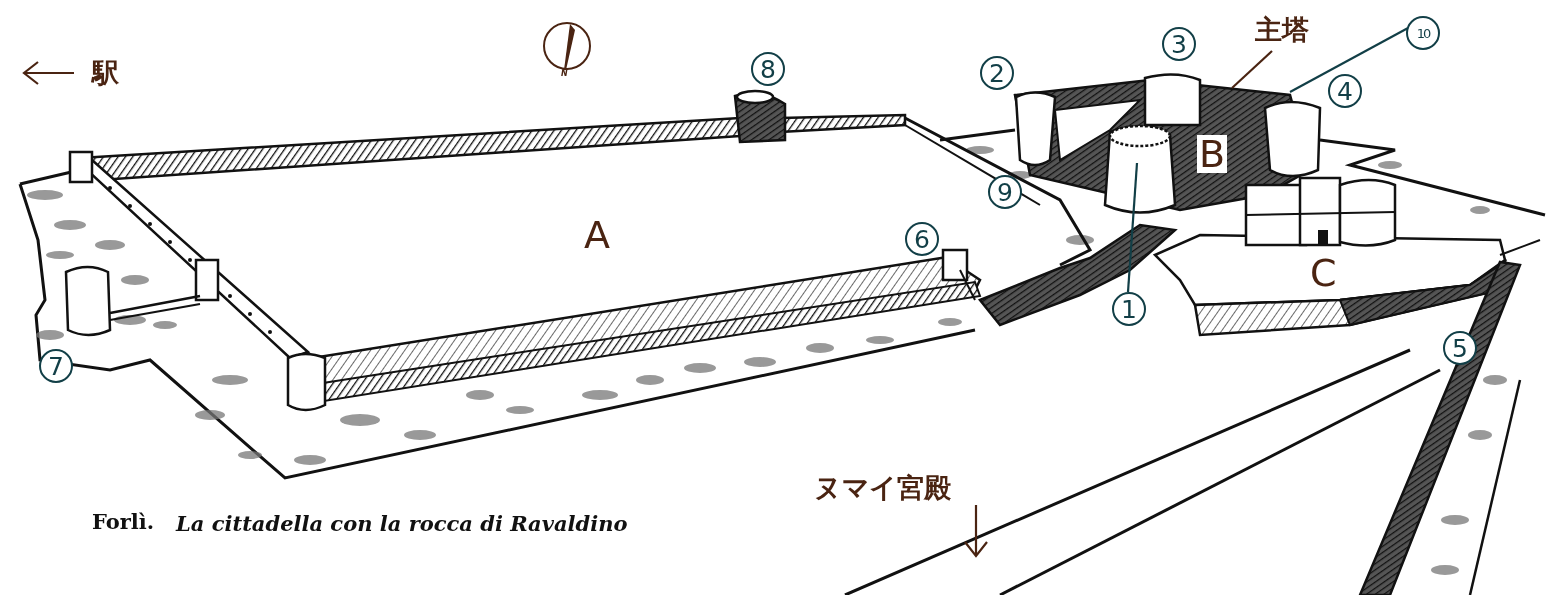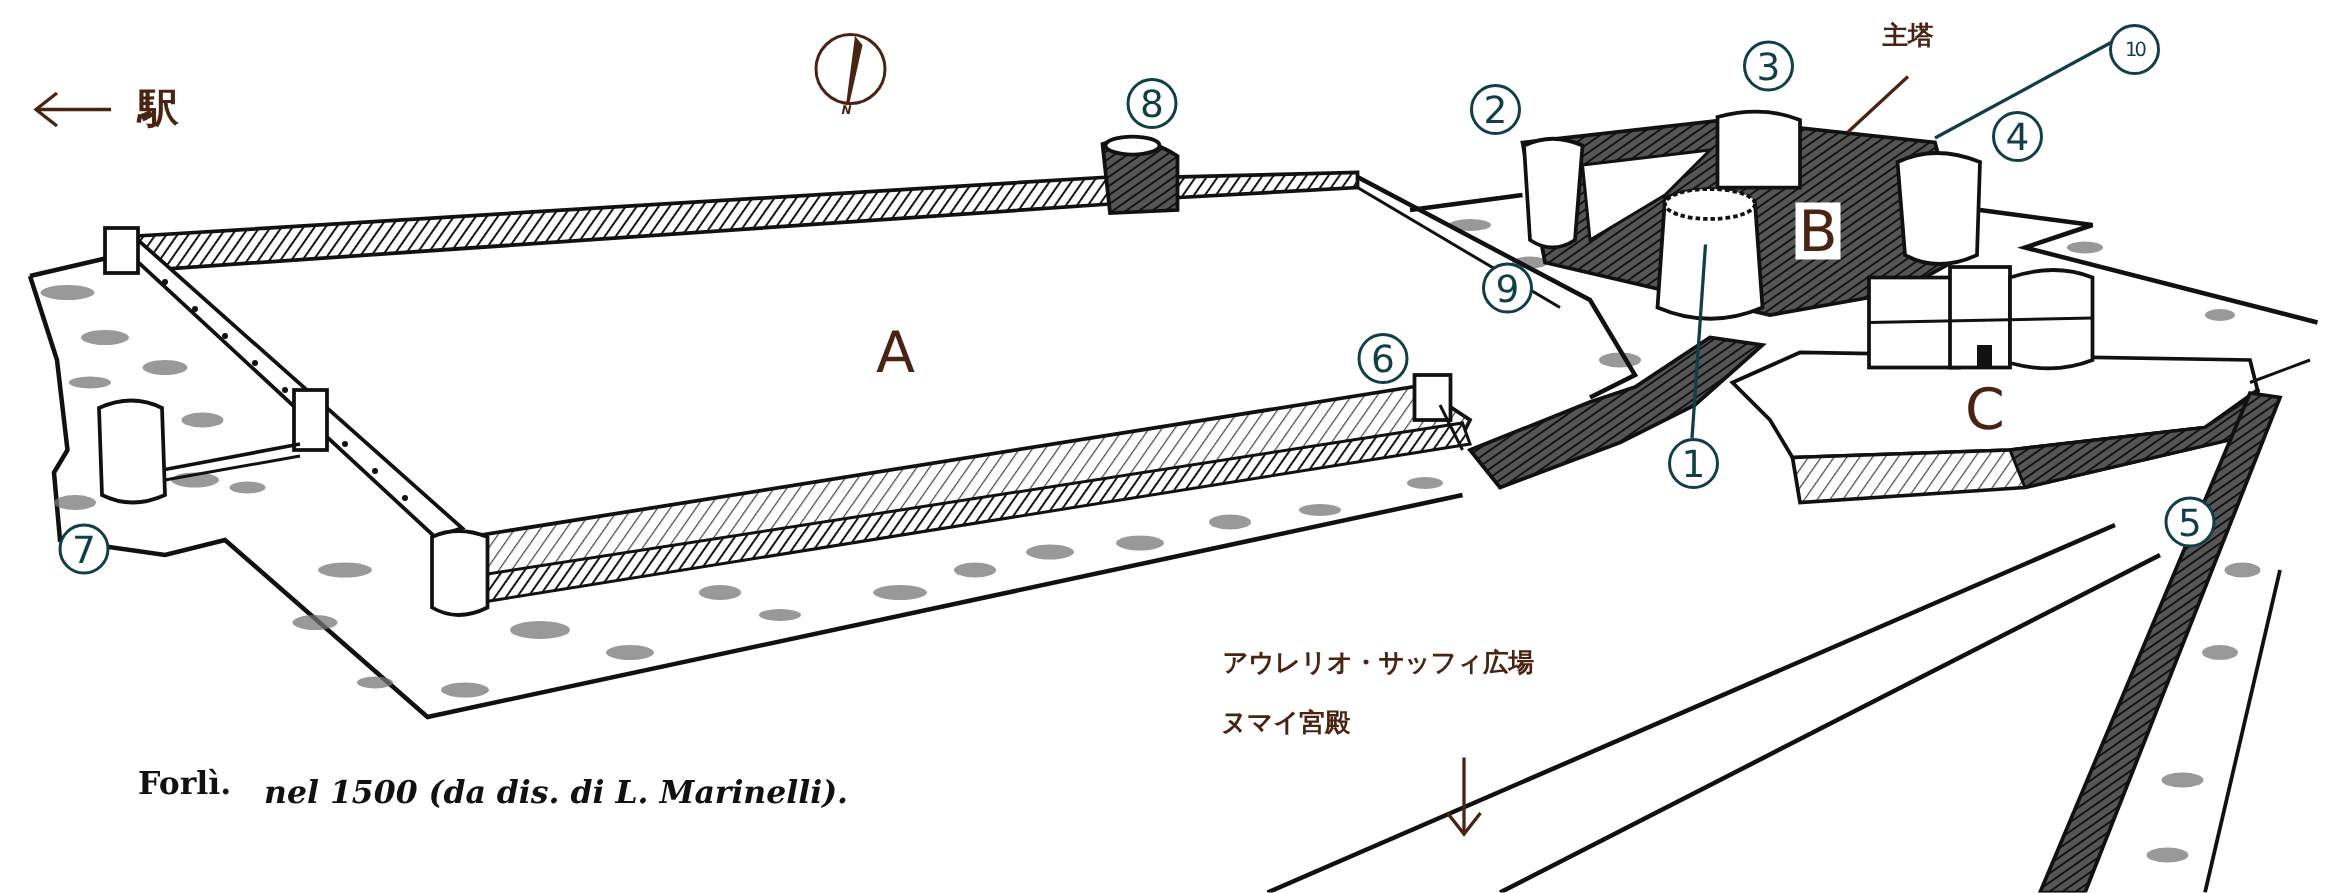--- a/index.html
+++ b/index.html
@@ -3,21 +3,21 @@
 <meta charset="utf-8">
 <style>
   html, body { margin: 0; padding: 0; background: #ffffff; }
   body { width: 1559px; height: 595px; position: relative; overflow: hidden;
          font-family: "DejaVu Sans", sans-serif; }
   #stage { position: absolute; left: 0; top: 0; width: 1559px; height: 595px; }
   svg.art { position: absolute; left: 0; top: 0; }
   .lbl-brown { position: absolute; color: #4a2412; font-family: "DejaVu Sans", sans-serif;
                font-weight: bold; white-space: nowrap; line-height: 1; }
   .zone { font-size: 38px; font-weight: normal; }
-  .jp { font-size: 17px; }
+  .jp { font-size: 27px; }
   .num { position: absolute; width: 34px; height: 34px; border: 2.5px solid #123f47;
          border-radius: 50%; color: #123f47; font-family: "DejaVu Sans", sans-serif;
          font-size: 25px; display: flex; align-items: center; justify-content: center;
          box-sizing: border-box; background: #ffffff; line-height: 1; }
   .num.small { font-size: 13px; letter-spacing: -2px; }
   .caption { position: absolute; left: 92px; top: 506px; color: #111;
              font-family: "DejaVu Serif", serif; font-size: 21px; line-height: 31px; }
   .caption .place { font-weight: bold; position: absolute; left: 0; top: 0; }
   .caption .desc { position: absolute; left: 84px; top: 2px; font-style: italic; font-weight: bold; white-space: nowrap; }
   .caption .desc span { display: block; }
@@ -187,21 +187,20 @@
   <div class="lbl-brown jp" style="left:92px; top:59px; font-size:27px;">駅</div>
 
   <div class="compass-n">N</div>
 
   <div class="lbl-brown zone" style="left:584px; top:216px;">A</div>
   <div class="lbl-brown zone" style="left:1197px; top:135px; background:#fff; padding:0 2px;">B</div>
   <div class="lbl-brown zone" style="left:1310px; top:254px;">C</div>
 
   <div class="lbl-brown jp" style="left:1255px; top:16px;">主塔</div>
 
-  <div class="lbl-brown jp" style="left:815px; top:434px;">アウレリオ・サッフィ広場</div>
   <div class="lbl-brown jp" style="left:814px; top:474px;">ヌマイ宮殿</div>
 
   <div class="num" style="left:1112px; top:292px;">
       <span>1</span>
     </div>
   <div class="num" style="left:980px; top:56px;">
       <span>2</span>
     </div>
   <div class="num" style="left:1162px; top:27px;">
       <span>3</span>
@@ -224,16 +223,16 @@
   <div class="num" style="left:988px; top:175px;">
       <span>9</span>
     </div>
   <div class="num small" style="left:1406px; top:16px;">
       <span>10</span>
     </div>
 
   <div class="caption">
     <span class="place">Forlì.</span>
     <div class="desc">
-      <span style="margin-top:4px;">nel 1500 (da dis. di L. Marinelli).</span>
+      <span>La cittadella con la rocca di Ravaldino</span>
     </div>
   </div>
 </div>
 
 </body></html>

